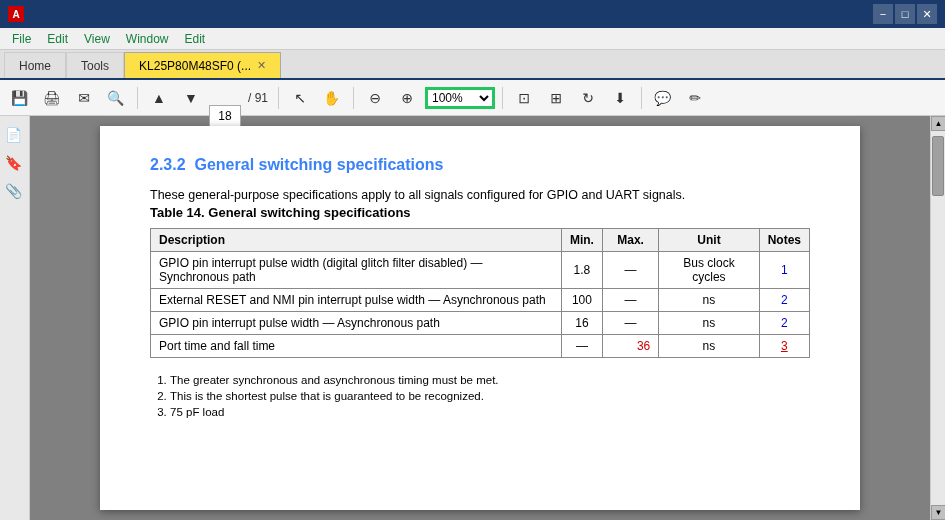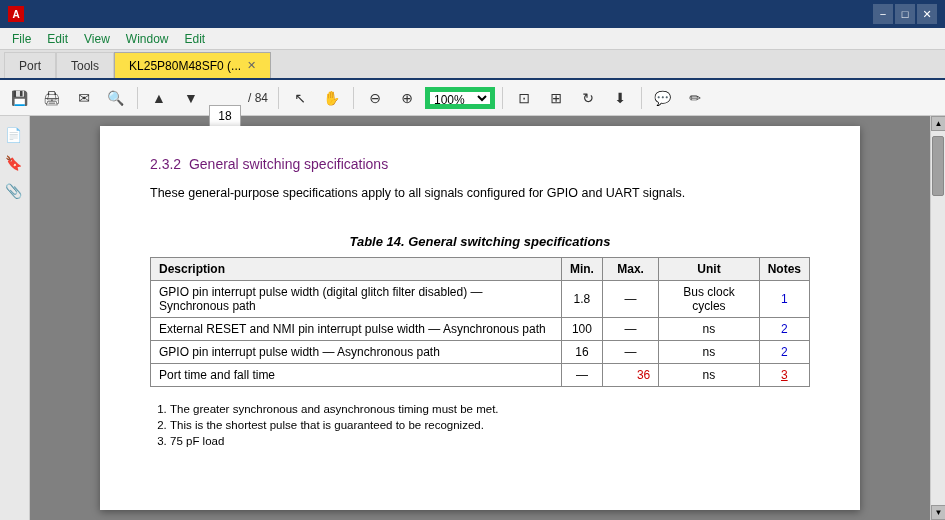--- a/index.html
+++ b/index.html
@@ -87,21 +87,21 @@
       width: 32px; height: 22px;
       border: 1px solid #aaa;
       text-align: center;
       font-size: 12px;
       padding: 0 2px;
       margin-top: 37px;
     }
     .tb-page-total { font-size: 12px; color: #333; padding: 0 3px; }
     .tb-zoom-select {
       width: 70px; height: 22px;
-      border: 5px solid #22c55e;
+      border: 3px solid #22c55e;
       font-size: 12px;
       background: white;
     }
 
     
     .main-area {
       display: flex;
       height: calc(520px - 28px - 22px - 30px - 36px);
       background: #808080;
       overflow: hidden;
@@ -142,39 +142,37 @@
       border-left: 1px solid #ccc;
       display: flex;
       flex-direction: column;
     }
     .scroll-btn { width: 15px; height: 15px; background: #c0c0c0; display: flex; align-items: center; justify-content: center; font-size: 8px; cursor: pointer; border: 1px solid #999; }
     .scroll-track { flex: 1; background: #e8e8e8; position: relative; }
     .scroll-thumb { position: absolute; top: 5px; left: 1px; right: 1px; height: 60px; background: #a0a0a0; border: 1px solid #888; border-radius: 2px; }
 
     
     .section-heading {
-      font-size: 14px;
-      font-weight: normal;
+      font-size: 16px;
+      font-weight: bold;
       margin-bottom: 12px;
-      color: #701a75;
+      color: #3b82f6;
     }
 
     .section-intro {
       font-size: 12.5px;
       line-height: 1.5;
-      margin-bottom: 31px;
+      margin-bottom: 0;
       color: #000;
     }
 
     .table-caption {
-      text-align: center;
       font-weight: bold;
       font-size: 13px;
       margin-bottom: 8px;
-      font-style: italic;
     }
 
     
     .specs-table {
       width: 100%;
       border-collapse: collapse;
       font-size: 12px;
       margin-bottom: 16px;
     }
     .specs-table th {
@@ -218,41 +216,41 @@
 <div class="menu-bar">
   <span class="menu-item">File</span>
   <span class="menu-item">Edit</span>
   <span class="menu-item">View</span>
   <span class="menu-item">Window</span>
   <span class="menu-item">Edit</span>
 </div>
 
 <div class="tab-bar">
   <div class="tab">
-    <span>Port</span>
+    <span>Home</span>
   </div>
   <div class="tab">
     <span>Tools</span>
   </div>
   <div class="tab active">
     <span>KL25P80M48SF0 (... </span>
     <span class="tab-close">✕</span>
   </div>
 </div>
 
 <div class="toolbar">
   <button class="tb-btn" title="Save">💾</button>
   <button class="tb-btn" title="Print">🖨</button>
   <button class="tb-btn" title="Email">✉</button>
   <button class="tb-btn" title="Search">🔍</button>
   <div class="tb-sep"></div>
   <button class="tb-btn" title="Previous">▲</button>
   <button class="tb-btn" title="Next">▼</button>
   <input class="tb-page-input" type="text" value="18" style="">
-  <span class="tb-page-total">/ 84</span>
+  <span class="tb-page-total">/ 91</span>
   <div class="tb-sep"></div>
   <button class="tb-btn">↖</button>
   <button class="tb-btn">✋</button>
   <div class="tb-sep"></div>
   <button class="tb-btn">⊖</button>
   <button class="tb-btn">⊕</button>
   <select class="tb-zoom-select">
     <option>100%</option>
     <option>75%</option>
     <option>125%</option>

